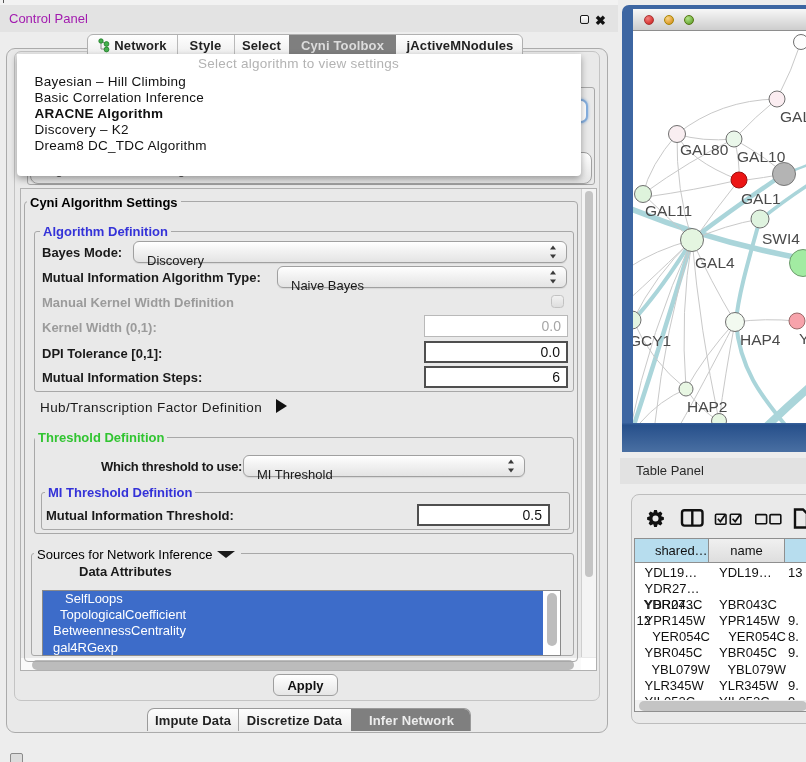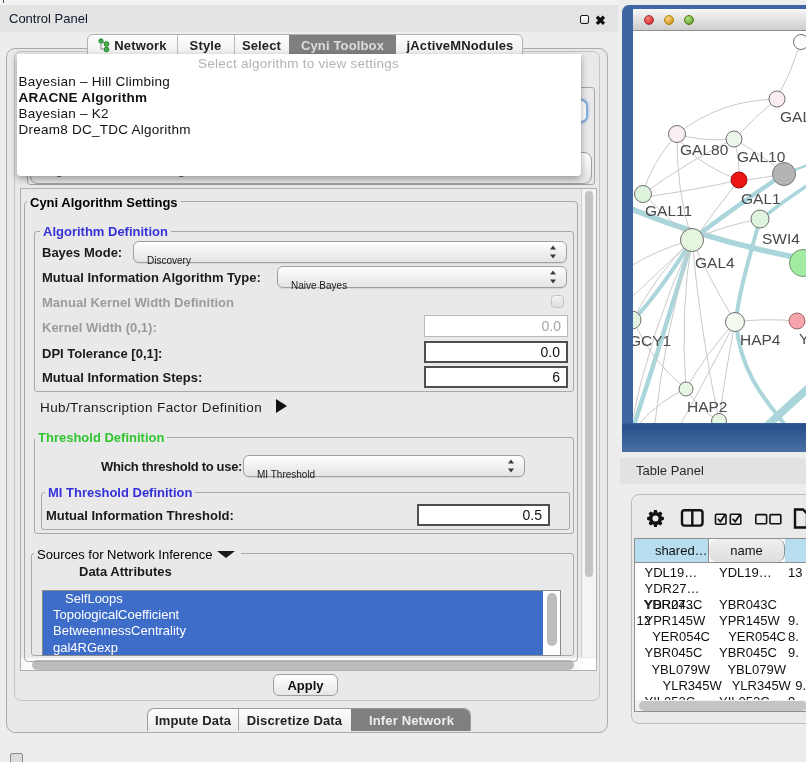--- a/index.html
+++ b/index.html
@@ -4,34 +4,34 @@
 <style>
 * { margin:0; padding:0; box-sizing:border-box; }
 html,body { width:806px; height:762px; background:#ededed; font-family:"Liberation Sans",sans-serif; position:relative; overflow:hidden; }
 .abs { position:absolute; }
 .lbl { font-size:13px; color:#1a1a1a; white-space:nowrap; }
 .bold { font-weight:bold; }
 .gray { color:#9b9b9b; }
 .grouplab { font-size:13px; font-weight:bold; background:#e9e9e9; padding:0 3px; white-space:nowrap; }
 .group { border:1px solid #a8a8a8; border-radius:3px; }
 .combo { border:1px solid #a0a0a0; border-radius:6px; background:linear-gradient(#ffffff,#f2f2f2 45%,#e4e4e4); box-shadow:0 1px 1px rgba(0,0,0,0.08); }
-.combo .ctext { position:absolute; left:13px; top:16px; bottom:0; display:flex; align-items:center; font-size:10px; color:#1a1a1a; }
+.combo .ctext { position:absolute; left:13px; top:16px; bottom:0; display:flex; align-items:center; font-size:13px; color:#1a1a1a; }
 .spin { position:absolute; right:9px; top:50%; transform:translateY(-50%); width:7px; height:13px; }
 .spin .up { position:absolute; top:0; left:0; width:0; height:0; border-left:3.5px solid transparent; border-right:3.5px solid transparent; border-bottom:4.5px solid #3a3a3a; }
 .spin .dn { position:absolute; bottom:0; left:0; width:0; height:0; border-left:3.5px solid transparent; border-right:3.5px solid transparent; border-top:4.5px solid #3a3a3a; }
 .field { background:#fff; font-size:14px; text-align:right; padding-right:6px; white-space:nowrap; overflow:hidden; }
 .tab { position:absolute; top:0; bottom:0; display:flex; align-items:center; justify-content:center; font-size:13px; font-weight:bold; letter-spacing:0.15px; color:#222; }
 </style>
 </head>
 <body>
 
 <div class="abs" style="left:0;top:0;width:618px;height:5px;background:#f2f2f2;"></div>
 <div class="abs" style="left:3px;top:0;width:1px;height:3px;background:#555;"></div>
 <div class="abs" style="left:0;top:5px;width:618px;height:27px;background:#e3e3e3;">
-  <div class="abs" style="left:9px;top:0;height:27px;display:flex;align-items:center;font-size:13px;color:#0f172a;">Control Panel</div>
+  <div class="abs" style="left:9px;top:0;height:27px;display:flex;align-items:center;font-size:13px;color:#a21caf;">Control Panel</div>
   <div class="abs" style="left:580px;top:10px;width:9px;height:9px;border:1.5px solid #1a1a1a;border-radius:2px;background:linear-gradient(#fff,#ddd);"></div>
   <div class="abs" style="left:595px;top:8px;font-size:13px;font-weight:bold;color:#111;">✖</div>
 </div>
 
 <div class="abs" style="left:5.5px;top:47.5px;width:602px;height:685px;border:1px solid #ababab;border-radius:9px;background:#e9e9e9;"></div>
 <div class="abs" style="left:14px;top:51px;width:586px;height:650px;border:1px solid #c4c4c4;border-radius:7px;background:#e9e9e9;"></div>
 
 <div class="abs" style="left:87px;top:34px;width:436px;height:23px;border:1px solid #b0b0b0;border-radius:6px 6px 0 0;background:linear-gradient(#fefefe,#ededed);overflow:hidden;">
   <div class="tab" style="left:0;width:89px;">
     <svg width="12" height="15" viewBox="0 0 12 15" style="margin-right:4px;">
@@ -114,44 +114,45 @@
 <div class="abs field" style="left:417px;top:504px;width:133px;height:22px;border:2px solid #4f4f4f;color:#111;line-height:18px;">0.5</div>
 
 <div class="abs group" style="left:31px;top:553px;width:543px;height:103px;"></div>
 <div class="abs grouplab" style="left:34px;top:547px;padding-right:28px;font-weight:normal;">Sources for Network Inference</div>
 <div class="abs" style="left:217px;top:551px;width:0;height:0;border-left:9px solid transparent;border-right:9px solid transparent;border-top:7.5px solid #1a1a1a;"></div>
 <div class="abs lbl bold" style="left:35px;top:564px;margin-left:44px;">Data Attributes</div>
 
 <div class="abs" style="left:42px;top:590px;width:519px;height:66px;border:1px solid #8a8a8a;background:#fff;">
   <div class="abs" style="left:0;top:0;width:500px;height:64px;background:#3d6cc9;color:#fff;font-size:13px;overflow:hidden;">
     <div style="height:16.2px;line-height:16.2px;padding-left:22px;">SelfLoops</div>
-    <div style="height:16.2px;line-height:16.2px;padding-left:10px;">TopologicalCoefficient</div>
+    <div style="height:16.2px;line-height:16.2px;padding-left:17px;">TopologicalCoefficient</div>
     <div style="height:16.2px;line-height:16.2px;padding-left:10px;">BetweennessCentrality</div>
     <div style="height:16.2px;line-height:16.2px;padding-left:10px;">gal4RGexp</div>
   </div>
   <div class="abs" style="left:504px;top:2px;width:10px;height:53px;background:#bdbdbd;border-radius:5px;"></div>
 </div>
 
 <div class="abs" style="left:273px;top:674px;width:65px;height:22px;border:1px solid #9e9e9e;border-radius:6px;background:linear-gradient(#ffffff,#e6e6e6);display:flex;align-items:center;justify-content:center;font-size:13px;font-weight:bold;color:#111;">Apply</div>
 
 <div class="abs" style="left:147px;top:708px;width:324px;height:23px;border:1px solid #9a9a9a;border-bottom:none;border-radius:7px 7px 0 0;background:linear-gradient(#fdfdfd,#ebebeb);overflow:hidden;">
   <div class="tab" style="left:0;width:90px;">Impute Data</div>
   <div class="abs" style="left:90px;top:0;bottom:0;width:1px;background:#a8a8a8;"></div>
   <div class="tab" style="left:90px;width:113px;">Discretize Data</div>
   <div class="tab" style="left:203px;width:121px;background:#7f7f7f;color:#ededed;">Infer Network</div>
 </div>
 
 <div class="abs" style="left:10px;top:753px;width:13px;height:13px;border:1px solid #8a8a8a;border-radius:2px;background:#dcdcdc;"></div>
 
 <div class="abs" style="left:16.5px;top:53.5px;width:564px;height:122.5px;background:#fff;border-radius:0 0 4px 4px;box-shadow:0 3px 7px rgba(0,0,0,0.35);z-index:50;">
   <div style="height:20.5px;display:flex;align-items:center;justify-content:center;font-size:13.5px;letter-spacing:0.25px;color:#b3b3b3;">Select algorithm to view settings</div>
-  <div style="font-size:13.5px;letter-spacing:0.25px;color:#111;padding-left:2px;">
+  <div style="font-size:13.5px;letter-spacing:0.25px;color:#111;padding-left:18px;">
     <div style="height:16.1px;line-height:16.1px;">Bayesian – Hill Climbing</div>
+    <div style="height:16.1px;line-height:16.1px;">Basic Correlation Inference</div>
     <div style="height:16.1px;line-height:16.1px;font-weight:bold;">ARACNE Algorithm</div>
-    <div style="height:16.1px;line-height:16.1px;">Bayesian – K2</div>
+    <div style="height:16.1px;line-height:16.1px;">Discovery – K2</div>
     <div style="height:16.1px;line-height:16.1px;">Dream8 DC_TDC Algorithm</div>
   </div>
 </div>
 
 <div class="abs" style="left:621.5px;top:4.5px;width:185px;height:447.5px;background:linear-gradient(180deg,#3d66a2,#3d66a2 93.4%,#27508b 94%,#496fa2);border-radius:7px 0 0 0;"></div>
 <div class="abs" style="left:633px;top:8.5px;width:173px;height:22.5px;background:linear-gradient(#f7f7f7,#cdcdcd);border-bottom:1px solid #8e8e8e;">
   <div class="abs" style="left:11px;top:6px;width:10px;height:10px;border-radius:50%;background:radial-gradient(circle at 35% 30%,#f08080,#dd3f3c 60%,#b02320);border:0.5px solid #a33;"></div>
   <div class="abs" style="left:31px;top:6px;width:10px;height:10px;border-radius:50%;background:radial-gradient(circle at 35% 30%,#f7d488,#e2a33a 60%,#b97f1d);border:0.5px solid #a80;"></div>
   <div class="abs" style="left:51px;top:6px;width:10px;height:10px;border-radius:50%;background:radial-gradient(circle at 35% 30%,#b2e388,#7ab648 60%,#4f8f26);border:0.5px solid #571;"></div>
 </div>
@@ -260,21 +261,21 @@
     <rect x="137" y="14.6" width="10.8" height="9.2" rx="1"></rect>
   </g>
   <g fill="none" stroke="#111" stroke-width="2.4">
     <path d="M162,9.5 h8 l4,4 v14 h-12 z"></path>
   </g>
 </svg>
 
 <div class="abs" style="left:633.5px;top:537.5px;width:172.5px;height:174.5px;border:1px solid #8f8f8f;border-right:none;background:#fff;overflow:hidden;font-size:13px;color:#111;">
   <div style="display:flex;height:24px;border-bottom:1px solid #8f8f8f;">
     <div style="width:74.5px;background:#b7ddee;border-right:1px solid #8f8f8f;display:flex;align-items:center;justify-content:center;padding-left:20px;">shared…</div>
-    <div style="width:76px;background:linear-gradient(#f0f0f0,#dedede);border-right:1px solid #8f8f8f;display:flex;align-items:center;justify-content:center;border-radius:8px;">name</div>
+    <div style="width:76px;background:linear-gradient(#f0f0f0,#dedede);border-right:1px solid #8f8f8f;display:flex;align-items:center;justify-content:center;">name</div>
     <div style="flex:1;background:#b7ddee;"></div>
   </div>
   <div class="rows" style="padding-top:2px;">
     <div style="display:flex;height:16.2px;line-height:16.2px;">
         <span style="width:75.5px;padding-left:10px;">YDL19…</span>
         <span style="width:76px;padding-left:9px;">YDL19…</span>
         <span style="padding-left:2px;">13</span>
       </div>
     <div style="display:flex;height:16.2px;line-height:16.2px;flex-direction:column;">
         <span style="width:75.5px;padding-left:10px;">YDR27…</span>
@@ -299,21 +300,21 @@
     <div style="display:flex;height:16.2px;line-height:16.2px;">
         <span style="width:75.5px;padding-left:10px;">YBR045C</span>
         <span style="width:76px;padding-left:9px;">YBR045C</span>
         <span style="padding-left:2px;">9.</span>
       </div>
     <div style="display:flex;height:16.2px;line-height:16.2px;text-align:right;">
         <span style="width:75.5px;padding-left:10px;">YBL079W</span>
         <span style="width:76px;padding-left:9px;">YBL079W</span>
         <span style="padding-left:2px;"></span>
       </div>
-    <div style="display:flex;height:16.2px;line-height:16.2px;margin-left:18px;">
+    <div style="display:flex;height:16.2px;line-height:16.2px;">
         <span style="width:75.5px;padding-left:10px;">YLR345W</span>
         <span style="width:76px;padding-left:9px;">YLR345W</span>
         <span style="padding-left:2px;">9.</span>
       </div>
     <div style="display:flex;height:16.2px;line-height:16.2px;">
         <span style="width:75.5px;padding-left:10px;">YIL052C</span>
         <span style="width:76px;padding-left:9px;">YIL052C</span>
         <span style="padding-left:2px;">9.</span>
       </div>
   </div>

